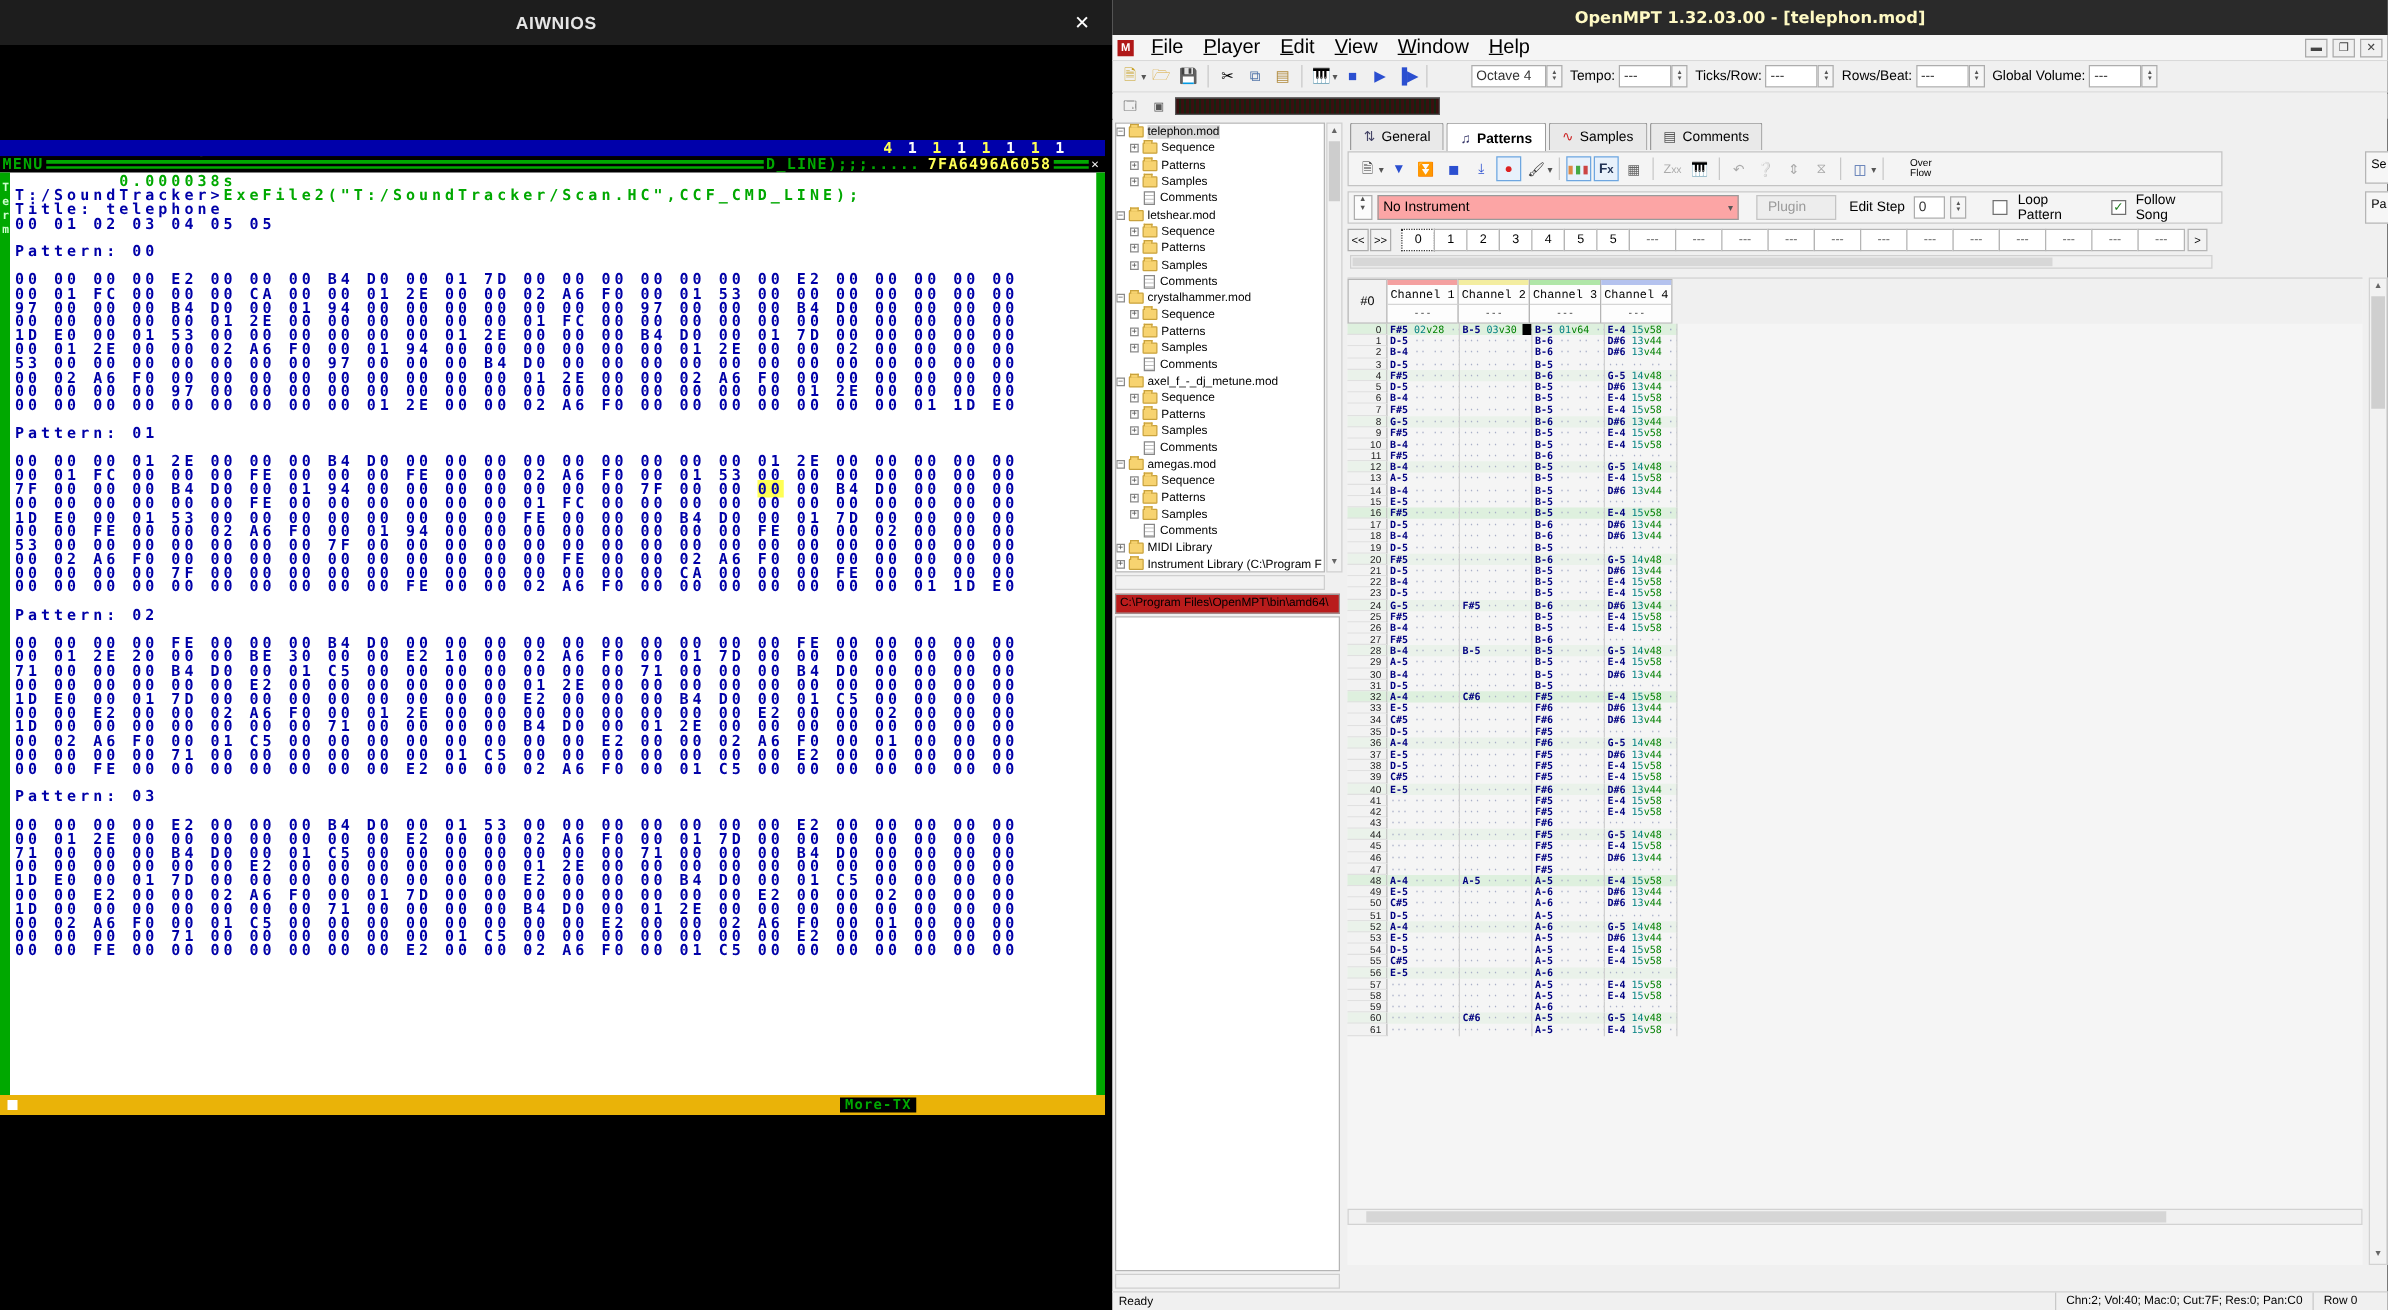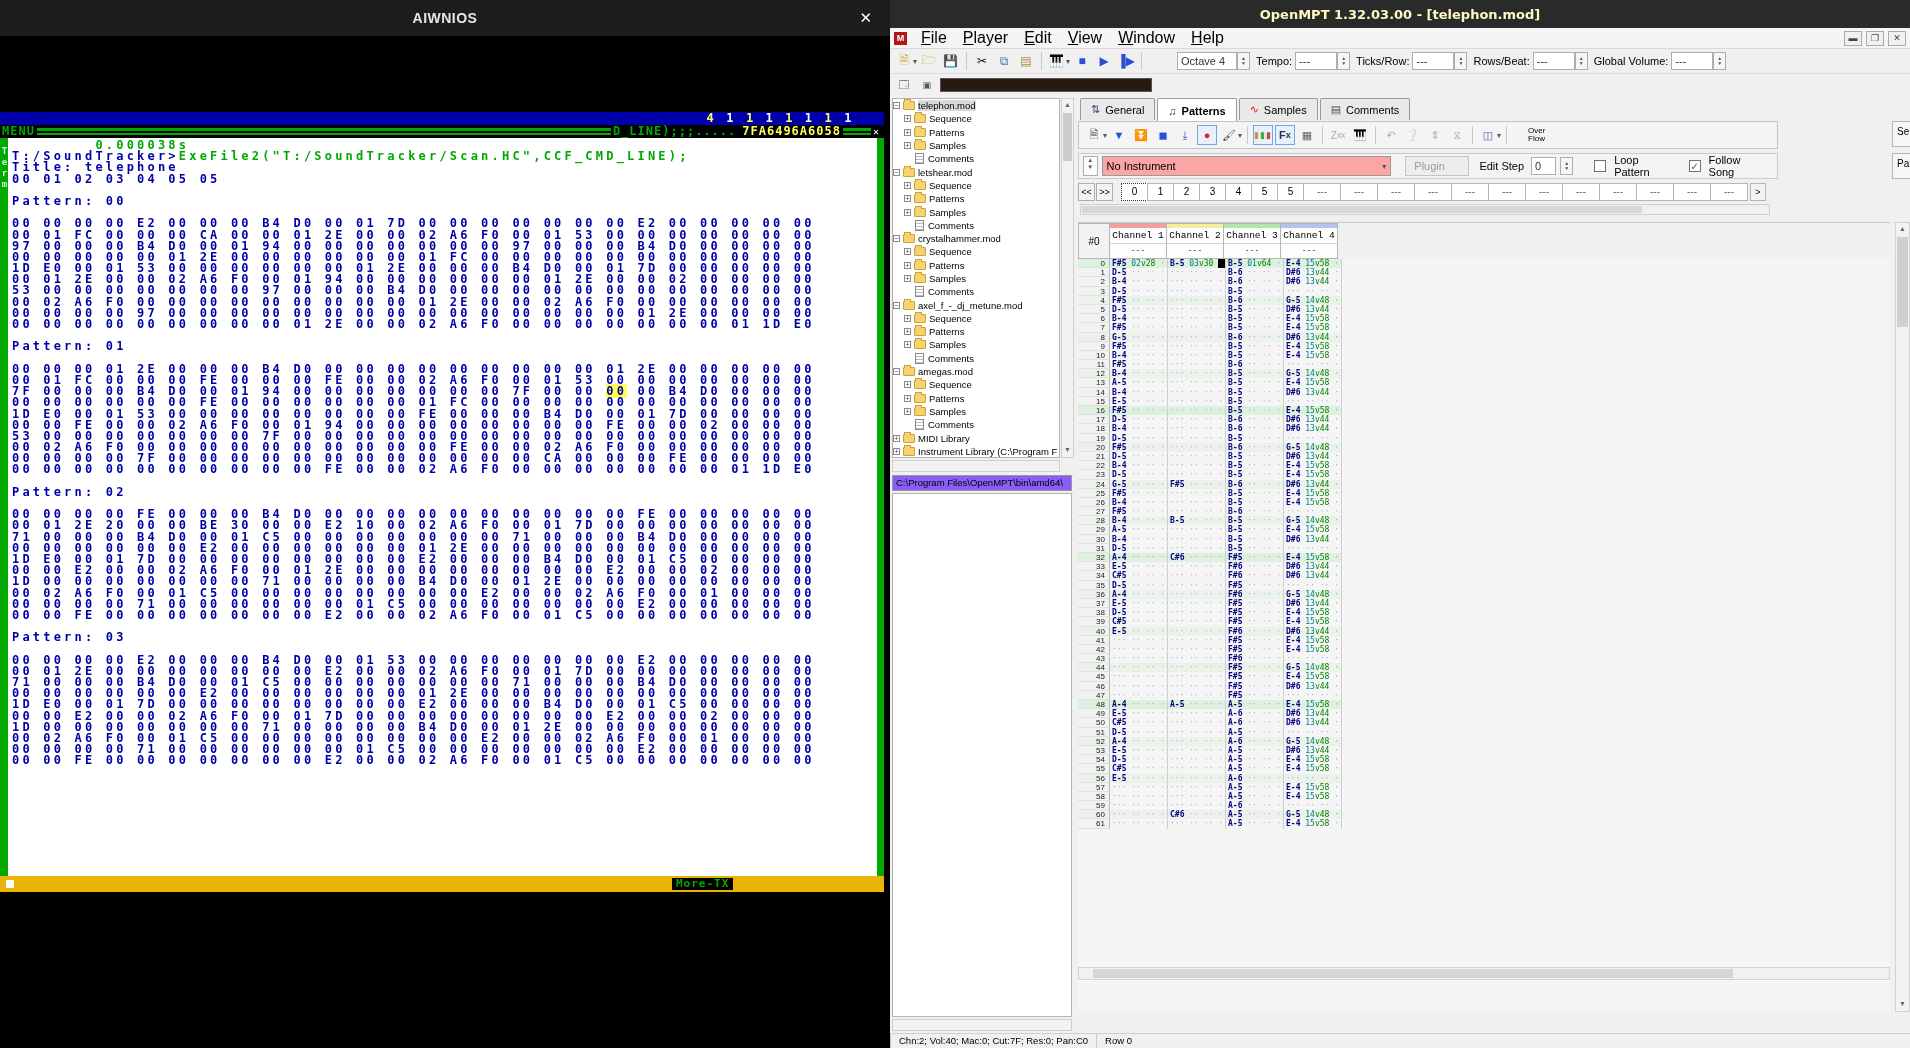--- a/index.html
+++ b/index.html
@@ -63,21 +63,21 @@
   .pm-box { width:7px; height:7px; border:1px solid #8a8a8a; background:#fff; font-size:7px; line-height:5px; text-align:center; color:#444; margin-right:3px; flex:none; }
   .folder { width:12px; height:9px; background:#f7d370; border:1px solid #c9a23c; border-radius:1px; margin-right:3px; flex:none; position:relative; }
   .folder:before { content:""; position:absolute; left:0; top:-3px; width:5px; height:2px; background:#f7d370; border:1px solid #c9a23c; border-bottom:none; }
   .doc-icon { width:9px; height:11px; background:#fff; border:1px solid #888; margin-right:4px; margin-left:1px; flex:none;
     background-image:linear-gradient(#bbb 1px, transparent 1px); background-size:100% 3px; background-position:0 2px; }
   .tree-label.sel { background:#d9d9d9; }
   #tree-vscroll { position:absolute; right:0px; top:2px; width:13px; height:360px; background:#f2f2f2; border:1px solid #cfcfcf; }
   .scroll-arrow { height:13px; font-size:7px; color:#666; text-align:center; line-height:12px; }
   #tree-vthumb { position:absolute; left:1px; top:14px; width:9px; height:48px; background:#cdcdcd; }
   #tree-hscroll { position:absolute; left:2px; top:364px; width:168px; height:12px; background:#f2f2f2; border:1px solid #cfcfcf; }
-  #path-bar { position:absolute; left:2px; top:379px; width:180px; height:16px; background:#8b5cf6; border:1px solid #9a9a9a; font-size:9.5px; line-height:14px; padding:0 3px; white-space:nowrap; overflow:hidden; }
+  #path-bar { position:absolute; left:2px; top:379px; width:180px; height:16px; background:#b91c1c; border:1px solid #9a9a9a; font-size:9.5px; line-height:14px; padding:0 3px; white-space:nowrap; overflow:hidden; }
   #lib-area { position:absolute; left:2px; top:397px; width:180px; height:524px; background:#fff; border:1px solid #b5b5b5; }
   #lib-hscroll { position:absolute; left:2px; top:923px; width:180px; height:12px; background:#f2f2f2; border:1px solid #cfcfcf; }
 
   
   #right-pane { position:absolute; left:188px; top:96px; width:832px; height:938px; }
   #tabs { position:absolute; left:2px; top:2px; height:22px; display:flex; }
   .tab { height:22px; padding:0 10px; border:1px solid #9a9a9a; border-bottom:none; background:#e9e9e9; display:flex; align-items:center; gap:5px; font-size:11px; margin-right:2px; border-radius:2px 2px 0 0; }
   .tab.active { background:#fff; font-weight:bold; height:24px; }
   .tab-icon { font-size:11px; }
   #pattern-toolbar { position:absolute; left:0px; top:25px; width:700px; height:28px; border:1px solid #c3c3c3; background:#f4f4f4; display:flex; align-items:center; gap:2px; padding-left:5px; }
@@ -959,16 +959,17 @@
         </div>
     </div>
     <div id="pat-vscroll">
       <div class="scroll-arrow">▲</div>
       <div id="pat-vthumb"></div>
       <div class="scroll-arrow" style="position:absolute; bottom:0; width:100%;">▼</div>
     </div>
   </div>
 
   <div id="status-bar">
+    <span id="status-ready">Ready</span>
     <span class="status-seg">Chn:2; Vol:40; Mac:0; Cut:7F; Res:0; Pan:C0</span>
     <span class="status-seg" style="width:60px; overflow:hidden;">Row 0</span>
   </div>
 </div>
 
 </body></html>

